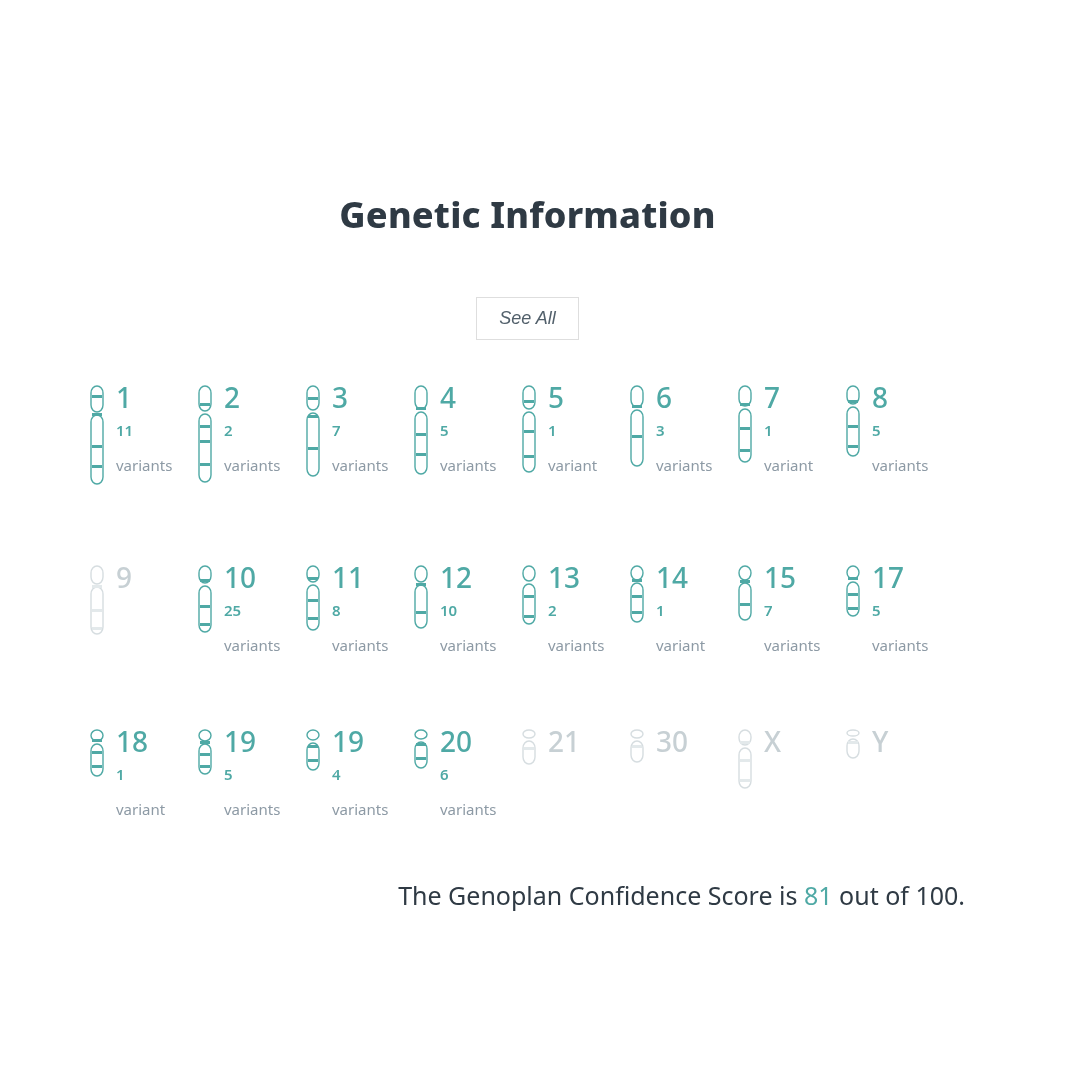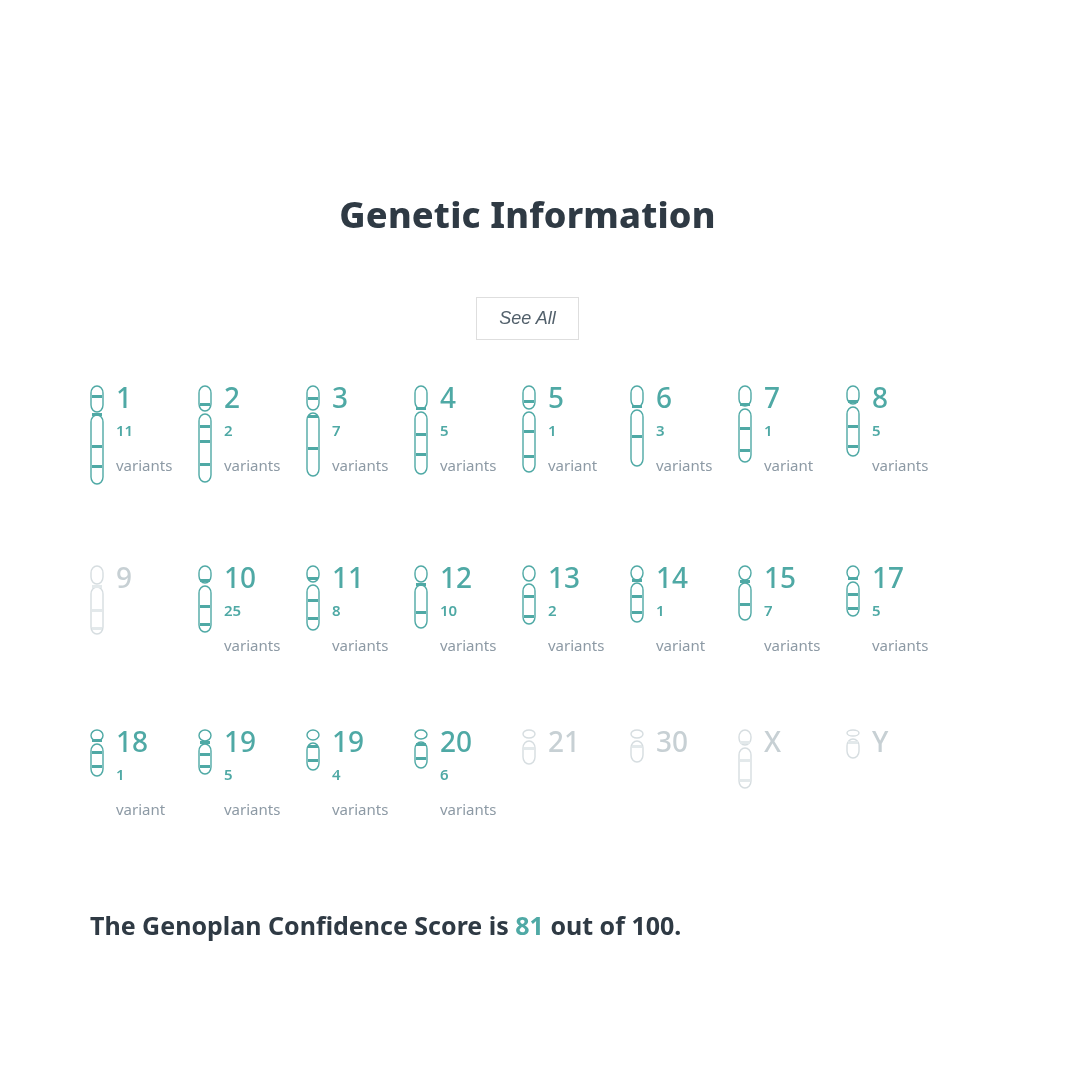--- a/index.html
+++ b/index.html
@@ -18,21 +18,21 @@
   .see-all-wrap{margin-top:58px;display:flex;justify-content:center;}
   .see-all{border:1px solid var(--border);background:#fff;padding:10px 22px;font-size:18px;color:#52606b;cursor:pointer;font-style:italic;}
   .grid{margin-top:42px;display:flex;flex-wrap:wrap;column-gap:26px;row-gap:72px;}
   .cell{display:flex;align-items:flex-start;width:82px;cursor:pointer;}
   .chrom-icon{width:18px;flex:0 0 18px;margin-right:8px;margin-top:3px;}
   .labels{display:flex;flex-direction:column;line-height:1.1;}
   .num{font-size:28px;font-weight:500;color:var(--accent);}
   .cnt{margin-top:9px;font-size:15px;font-weight:600;color:var(--accent);} 
   .word{margin-top:19px;font-size:15px;color:var(--muted);}
   .cell.inactive .num{color:#c7d0d4;}
-  .score{margin-top:90px;text-align:left;font-size:25px;font-weight:700;}
+  .score{margin-top:60px;text-align:right;font-size:25px;font-weight:400;}
   .score .accent{color:var(--accent);}
 </style>
 </head>
 <body>
 
 <div class="page">
   <h1>Genetic Information</h1>
 
   <div class="see-all-wrap">
     <button class="see-all">See All</button>

